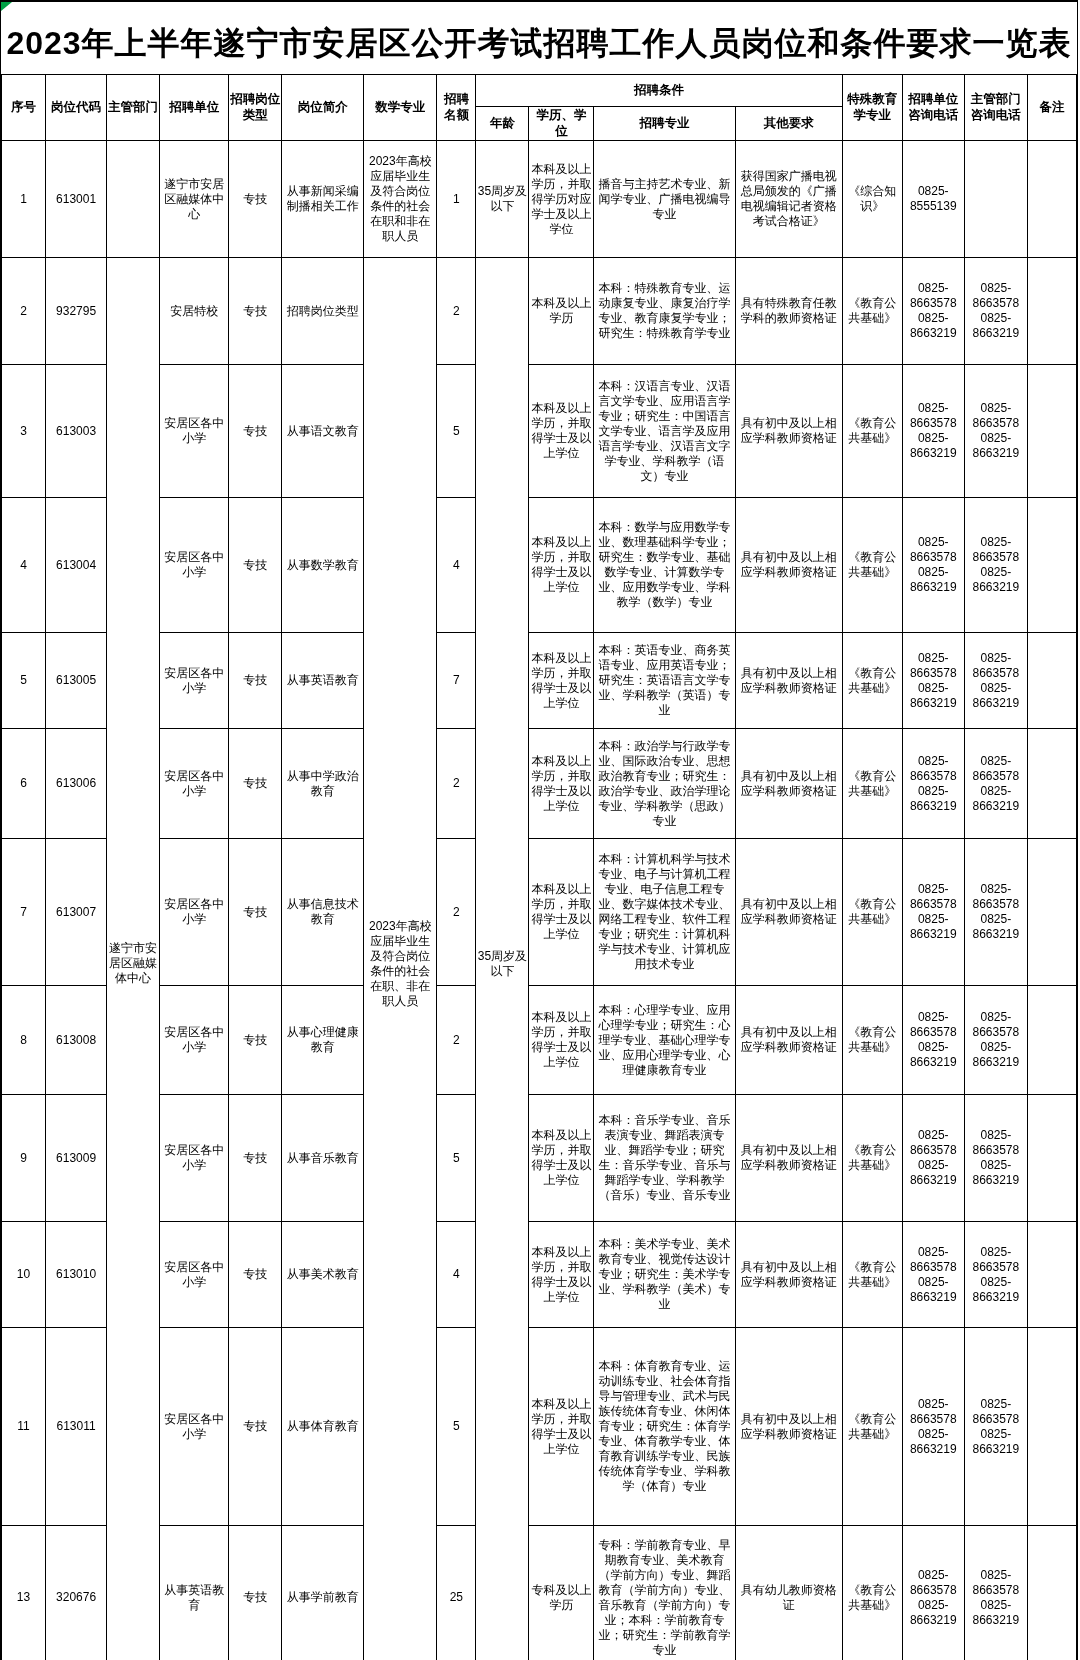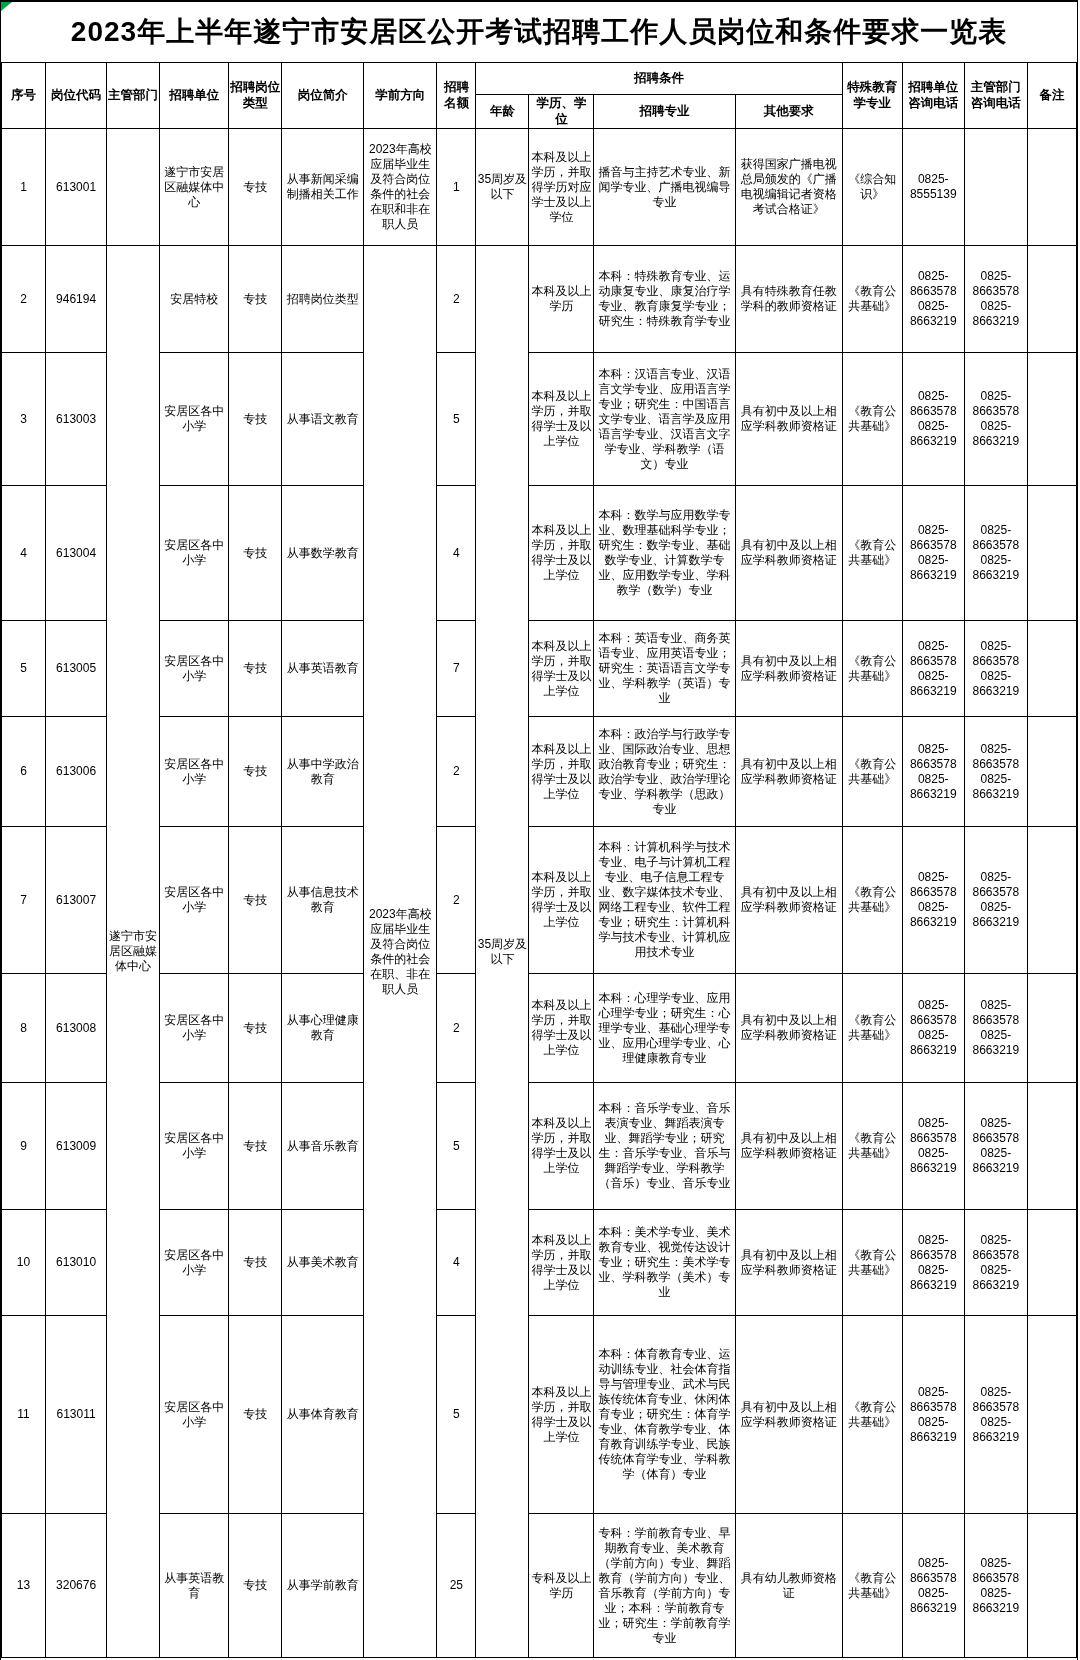--- a/index.html
+++ b/index.html
@@ -12,21 +12,21 @@
     position:absolute;left:0;top:0;right:2px;bottom:0;
     border-top:2px solid #000;border-left:1px solid #000;border-right:1px solid #000;
   }
   .corner-mark{
     position:absolute;left:0;top:0;width:0;height:0;
     border-top:9px solid #00a045;border-right:11px solid transparent;
     z-index:5;
   }
   .title{
     height:60px;display:flex;align-items:center;justify-content:center;
-    font-size:28px;font-weight:bold;letter-spacing:1px;
+    font-size:32px;font-weight:bold;letter-spacing:1px;margin-top:12px;
   }
   table{
     width:100%;border-collapse:collapse;table-layout:fixed;
   }
   th,td{
     border:1px solid #000;
     text-align:center;vertical-align:middle;
     font-size:12px;line-height:1.25;
     padding:0 1px;
     white-space:pre-line;
@@ -64,21 +64,21 @@
       <col style="width:49px">
     </colgroup>
     <thead>
       <tr class="h1">
         <th rowspan="2">序号</th>
         <th rowspan="2">岗位代码</th>
         <th rowspan="2">主管部门</th>
         <th rowspan="2">招聘单位</th>
         <th rowspan="2">招聘岗位类型</th>
         <th rowspan="2">岗位简介</th>
-        <th rowspan="2">学前方向</th>
+        <th rowspan="2">数学专业</th>
         <th rowspan="2">招聘名额</th>
         <th colspan="4">招聘条件</th>
         <th rowspan="2">特殊教育学专业</th>
         <th rowspan="2">招聘单位咨询电话</th>
         <th rowspan="2">主管部门咨询电话</th>
         <th rowspan="2">备注</th>
       </tr>
       <tr class="h2">
         <th>年龄</th>
         <th>学历、学位</th>
@@ -101,21 +101,21 @@
           <td>播音与主持艺术专业、新闻学专业、广播电视编导专业</td>
           <td>获得国家广播电视总局颁发的《广播电视编辑记者资格考试合格证》</td>
           <td>《综合知识》</td>
           <td>0825-
 8555139</td>
           <td></td>
           <td></td>
         </tr>
         <tr style="height: 107px;">
           <td>2</td>
-          <td>946194</td>
+          <td>932795</td>
           <td rowspan="11">遂宁市安居区融媒体中心</td>
           <td>安居特校</td>
           <td>专技</td>
           <td>招聘岗位类型</td>
           <td rowspan="11">2023年高校应届毕业生及符合岗位条件的社会在职、非在职人员</td>
           <td>2</td>
           <td rowspan="11">35周岁及以下</td>
           <td>本科及以上学历</td>
           <td>本科：特殊教育专业、运动康复专业、康复治疗学专业、教育康复学专业；研究生：特殊教育学专业</td>
           <td>具有特殊教育任教学科的教师资格证</td>

